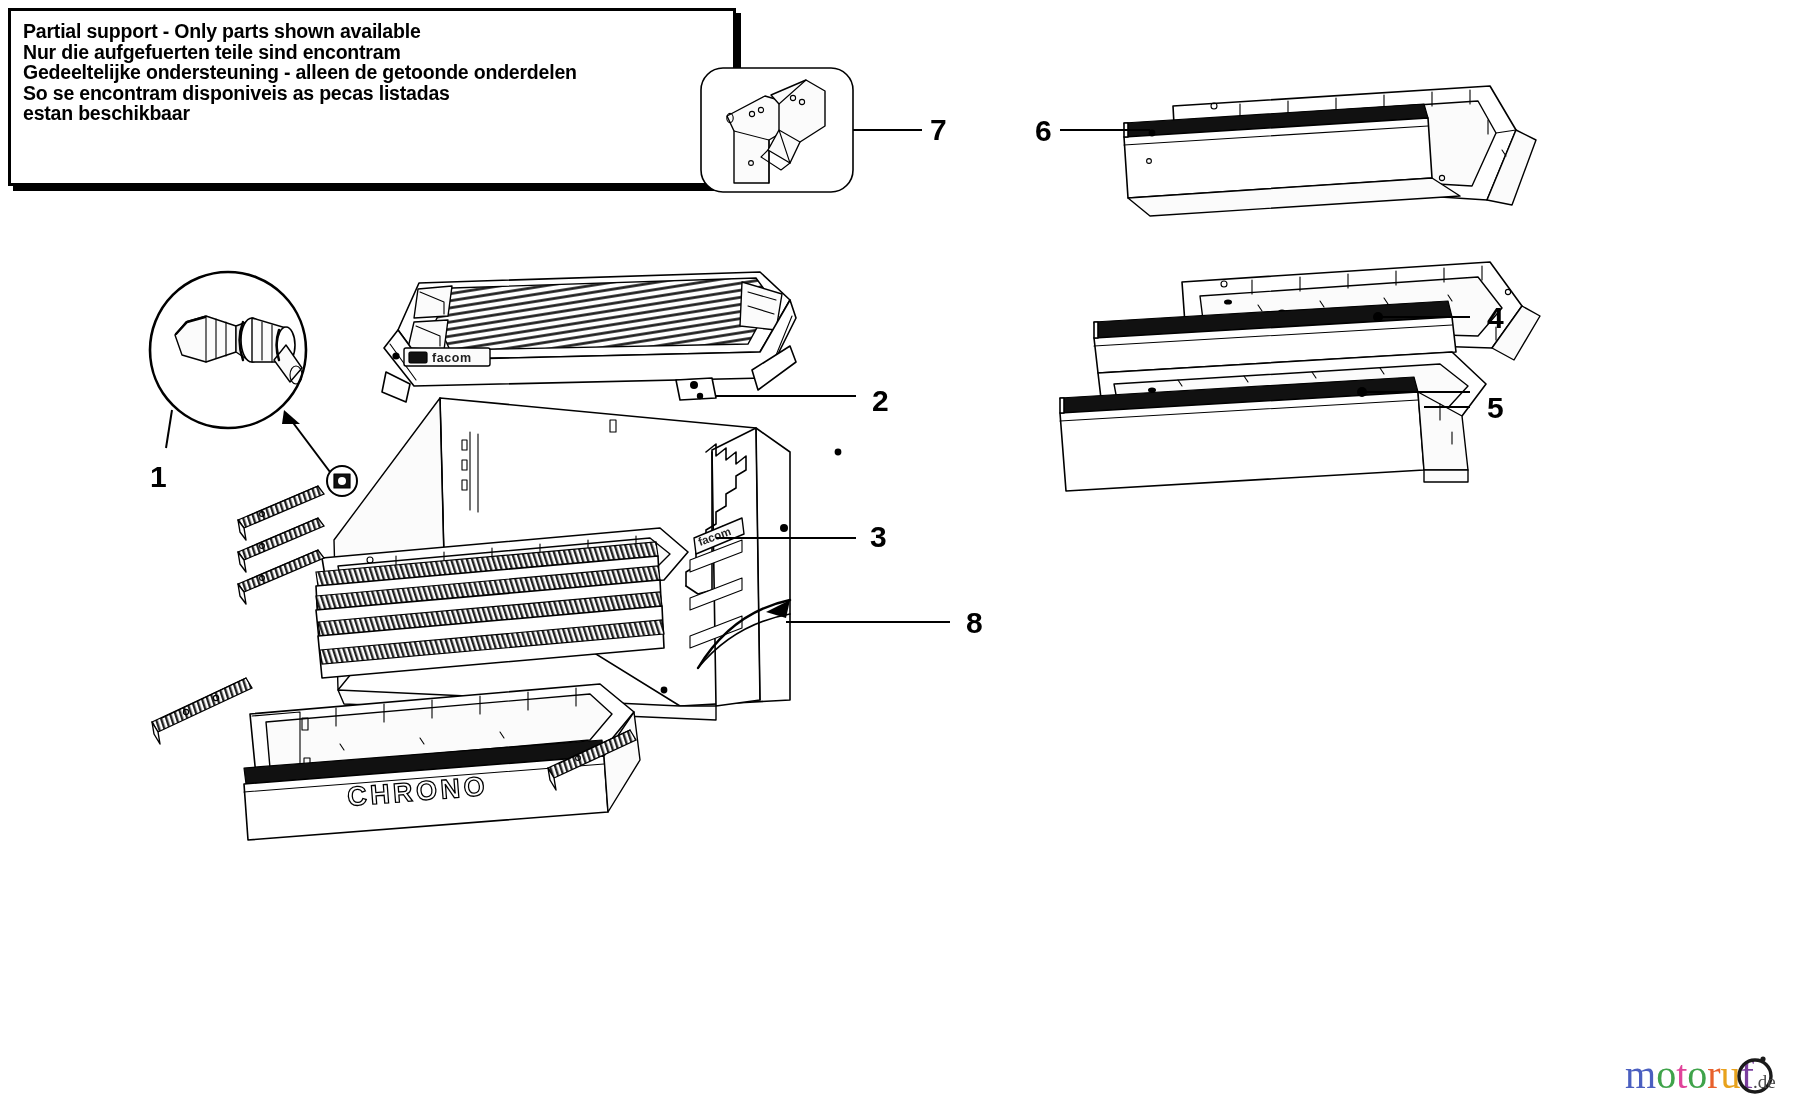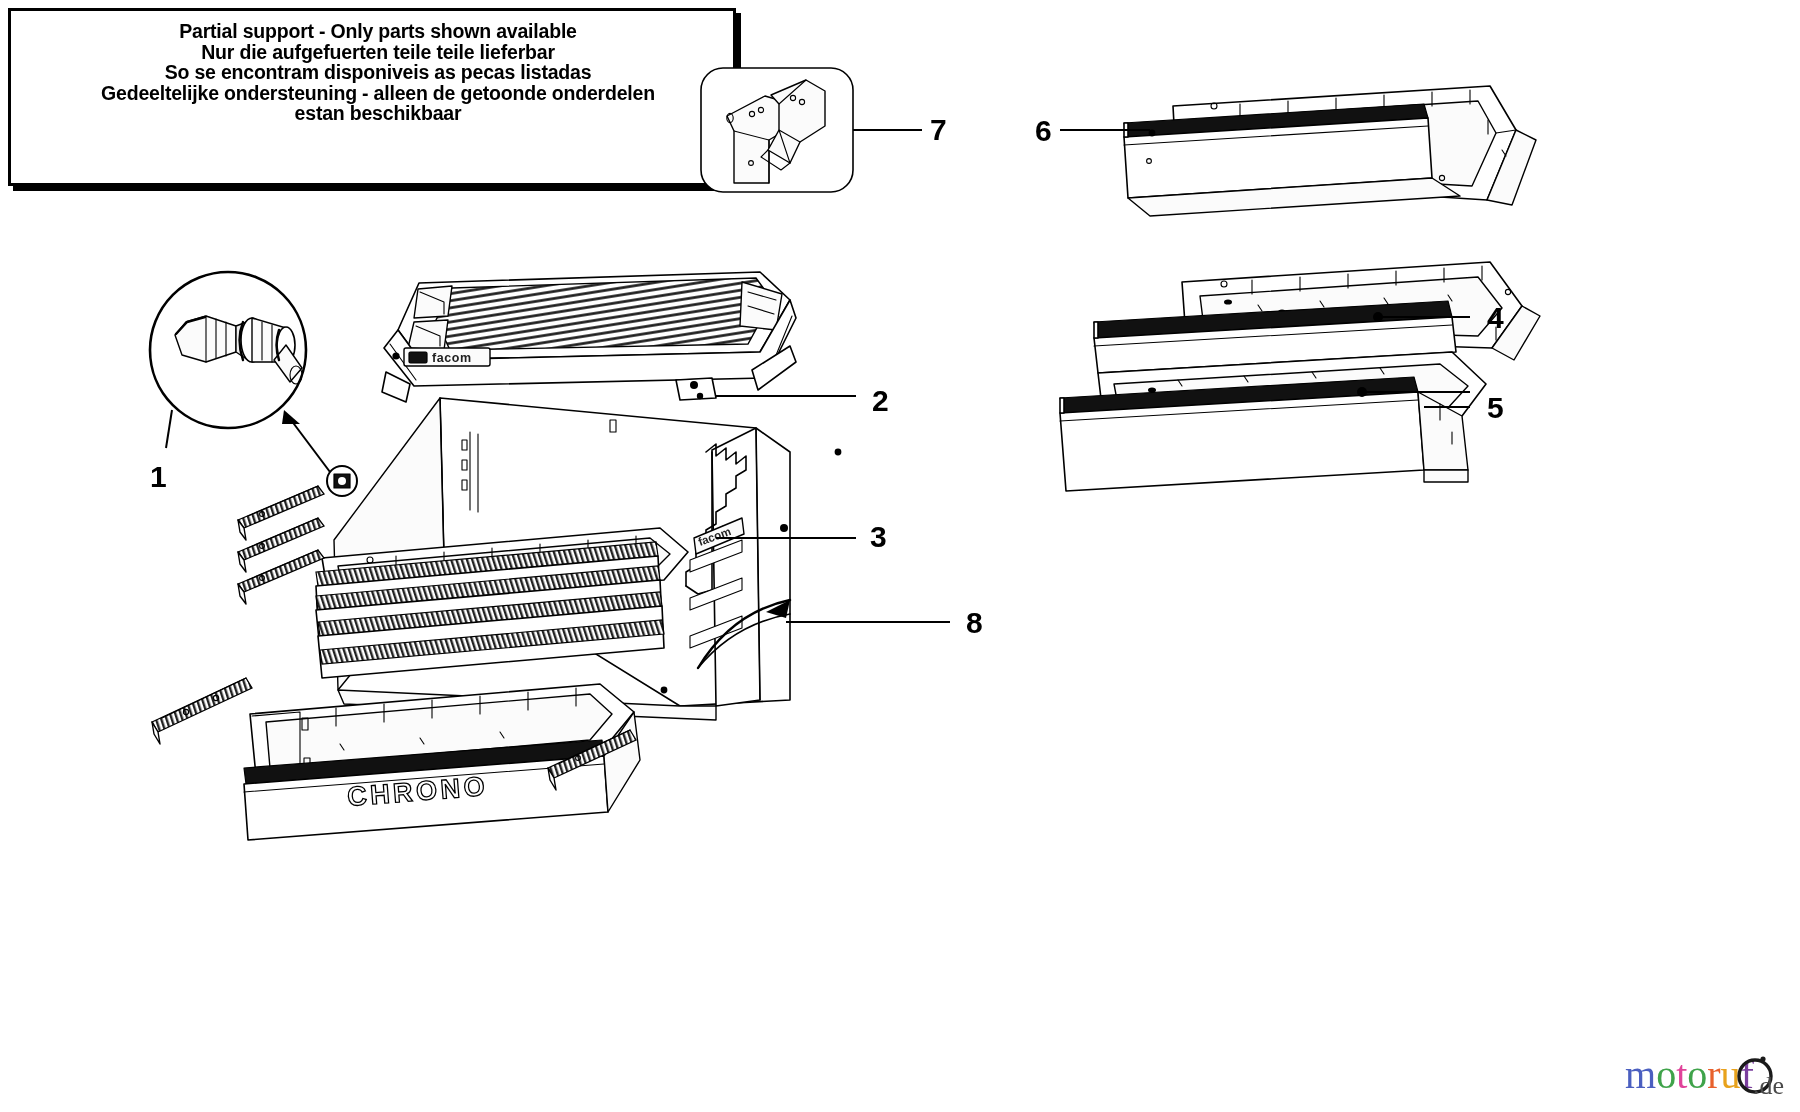--- a/index.html
+++ b/index.html
@@ -5,21 +5,21 @@
   html,body{margin:0;padding:0;background:#ffffff;}
   body{width:1800px;height:1112px;position:relative;overflow:hidden;
        font-family:"Liberation Sans",sans-serif;color:#000;}
 
   
   #notice-box{
     position:absolute; left:8px; top:8px; width:728px; height:178px;
     border:3px solid #000; background:#fff; box-sizing:border-box;
     box-shadow:5px 5px 0 0 #000;
   }
-  #notice-lines{ padding:10px 0 0 12px;text-align:center; }
+  #notice-lines{ padding:10px 0 0 12px; }
   .notice-line{
     font-weight:bold; font-size:19.5px; line-height:20.6px;
     letter-spacing:-0.2px; white-space:nowrap;
   }
 
   
   .callout{
     position:absolute; font-size:30px; font-weight:bold; line-height:1;
     font-family:"Liberation Sans",sans-serif;
   }
@@ -32,32 +32,32 @@
     position:absolute; left:1625px; top:1055px;
     font-family:"Liberation Serif",serif; font-size:40px; line-height:1;
     white-space:nowrap;
   }
   #watermark span{ font-style:normal; }
   #wm-badge{
     position:absolute; left:1733px; top:1052px; width:44px; height:44px;
   }
   #wm-de{
     position:absolute; left:1753px; top:1071px;
-    font-family:"Liberation Serif",serif; font-size:26px; color:#4a4a4a;
+    font-family:"Liberation Serif",serif; font-size:19px; color:#4a4a4a;
   }
 </style>
 </head>
 <body>
 
 <div id="notice-box">
   <div id="notice-lines">
     <div class="notice-line">Partial support - Only parts shown available</div>
-    <div class="notice-line">Nur die aufgefuerten teile teile lieferbar</div>
+    <div class="notice-line">Nur die aufgefuerten teile sind encontram</div>
+    <div class="notice-line">Gedeeltelijke ondersteuning - alleen de getoonde onderdelen</div>
     <div class="notice-line">So se encontram disponiveis as pecas listadas</div>
-    <div class="notice-line">Gedeeltelijke ondersteuning - alleen de getoonde onderdelen</div>
     <div class="notice-line">estan beschikbaar</div>
   </div>
 </div>
 
 <svg id="artwork" viewBox="0 0 1800 1112">
   <defs>
     <style>
       .ln{fill:none;stroke:#000;stroke-width:1.6;stroke-linejoin:round;stroke-linecap:round;}
       .ln-t{fill:none;stroke:#000;stroke-width:1.1;stroke-linejoin:round;stroke-linecap:round;}
       .ln-h{fill:none;stroke:#000;stroke-width:2.4;stroke-linejoin:round;stroke-linecap:round;}

